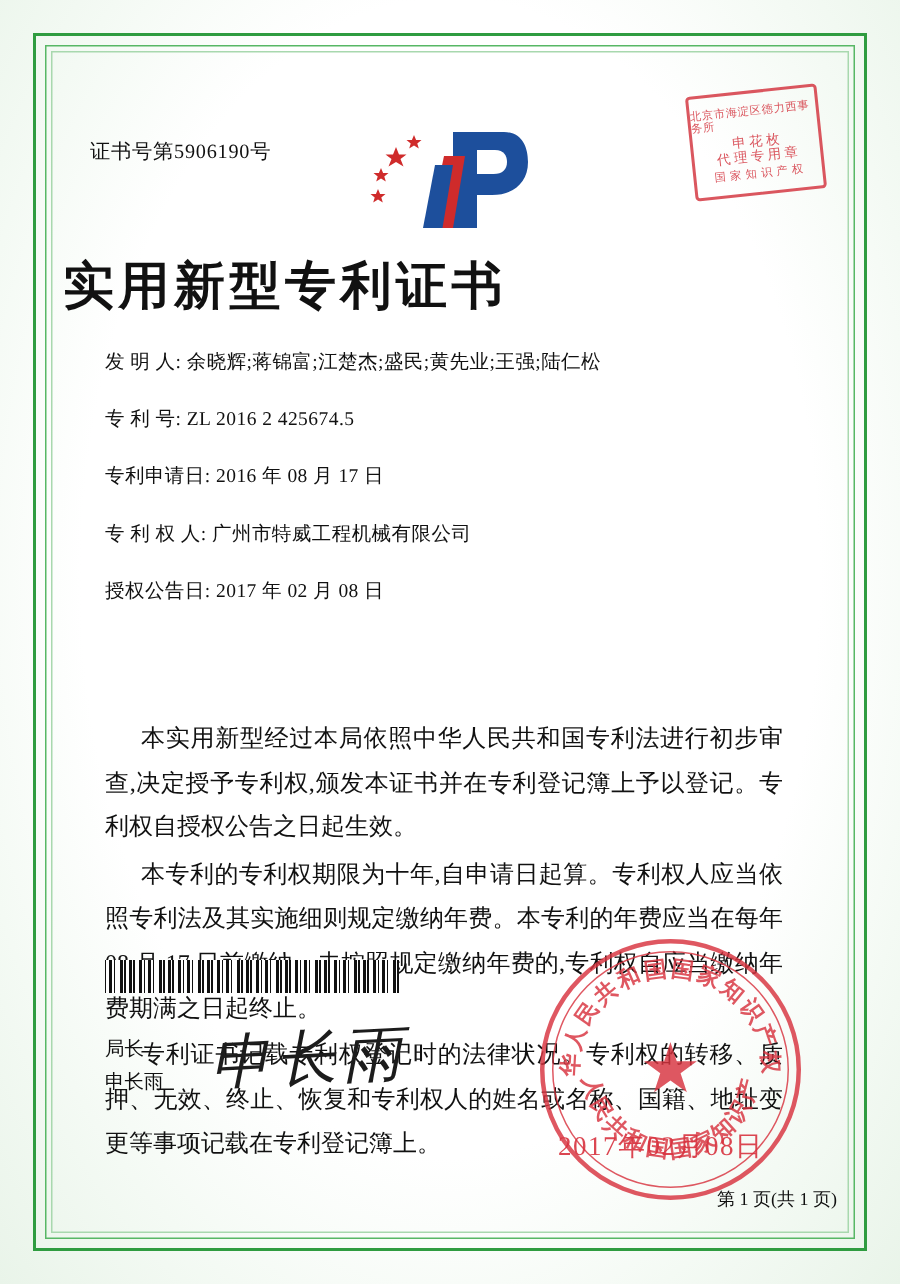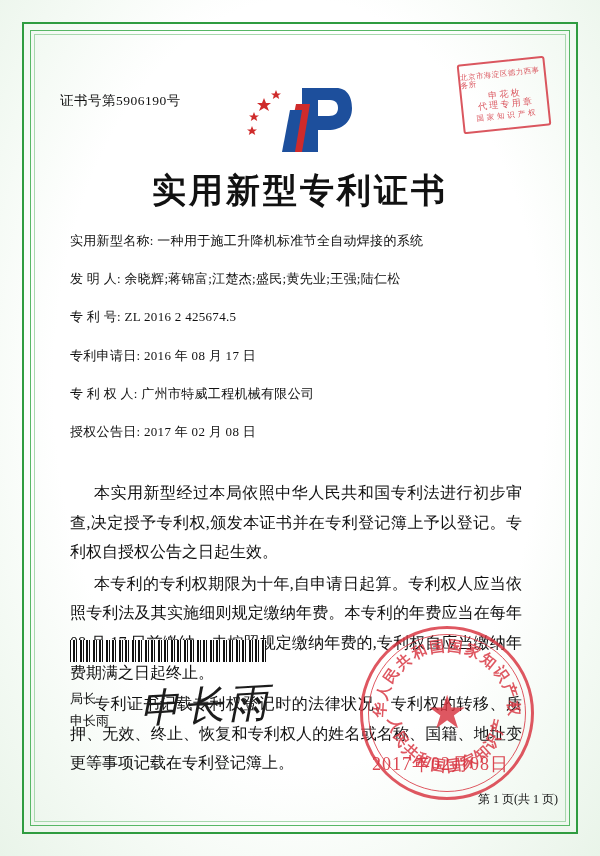--- a/index.html
+++ b/index.html
@@ -88,21 +88,20 @@
     width: 120px;
     height: 80px;
   }
 
   
   .main-title {
     position: absolute;
     top: 126px;
     left: 0;
     right: 0;
-    text-align: center;
     font-size: 34px;
     font-weight: bold;
     letter-spacing: 3px;
     color: #111;
     font-family: "DejaVu Sans", sans-serif;
   }
 
   
   .fields {
     position: absolute;
@@ -260,24 +259,20 @@
         <polygon points="24,18 26,23 31,23 27,26 29,31 24,28 19,31 21,26 17,23 22,23"></polygon>
         <polygon points="36,10 37.4,13.4 41,13.4 38.2,15.6 39.2,19 36,17 32.8,19 33.8,15.6 31,13.4 34.6,13.4"></polygon>
         <polygon points="14,32 15.4,35.4 19,35.4 16.2,37.6 17.2,41 14,39 10.8,41 11.8,37.6 9,35.4 12.6,35.4"></polygon>
         <polygon points="12,46 13.4,49.4 17,49.4 14.2,51.6 15.2,55 12,53 8.8,55 9.8,51.6 7,49.4 10.6,49.4"></polygon>
       </g>
     </svg>
 
     <div class="main-title">实用新型专利证书</div>
 
     <div class="fields">
-      <div class="field">
-        <span class="lbl">实用新型名称:</span>
-        <span class="val">一种用于施工升降机标准节全自动焊接的系统</span>
-      </div>
       <div class="field">
         <span class="lbl">发 明 人:</span>
         <span class="val">余晓辉;蒋锦富;江楚杰;盛民;黄先业;王强;陆仁松</span>
       </div>
       <div class="field">
         <span class="lbl">专 利 号:</span>
         <span class="val">ZL 2016 2 425674.5</span>
       </div>
       <div class="field">
         <span class="lbl">专利申请日:</span>

